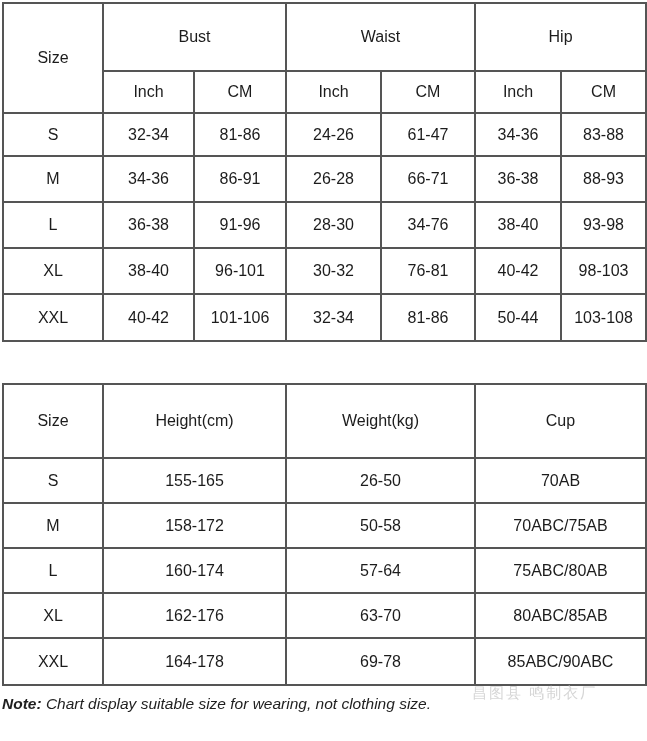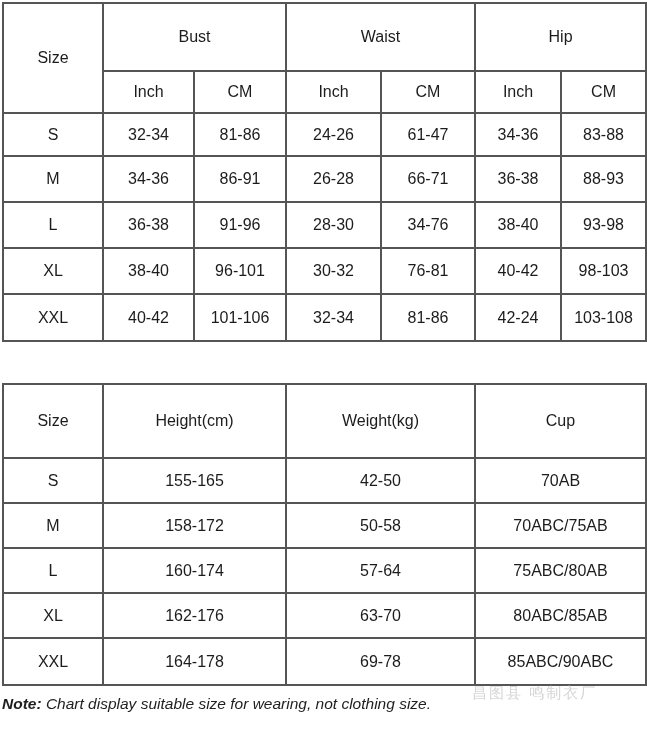--- a/index.html
+++ b/index.html
@@ -91,21 +91,21 @@
     <td>76-81</td>
     <td>40-42</td>
     <td>98-103</td>
   </tr>
   <tr style="height:47px">
     <td>XXL</td>
     <td>40-42</td>
     <td>101-106</td>
     <td>32-34</td>
     <td>81-86</td>
-    <td>42-24</td>
+    <td>50-44</td>
     <td>103-108</td>
   </tr>
 </tbody>
   </table>
 
 <table class="grid" id="t2">
   <colgroup>
     <col style="width:100px">
       <col style="width:183px">
       <col style="width:189px">
@@ -114,21 +114,21 @@
   <tbody>
       <tr style="height:74px">
     <td>Size</td>
     <td>Height(cm)</td>
     <td>Weight(kg)</td>
     <td>Cup</td>
   </tr>
   <tr style="height:45px">
     <td>S</td>
     <td>155-165</td>
-    <td>42-50</td>
+    <td>26-50</td>
     <td>70AB</td>
   </tr>
   <tr style="height:45px">
     <td>M</td>
     <td>158-172</td>
     <td>50-58</td>
     <td>70ABC/75AB</td>
   </tr>
   <tr style="height:45px">
     <td>L</td>

